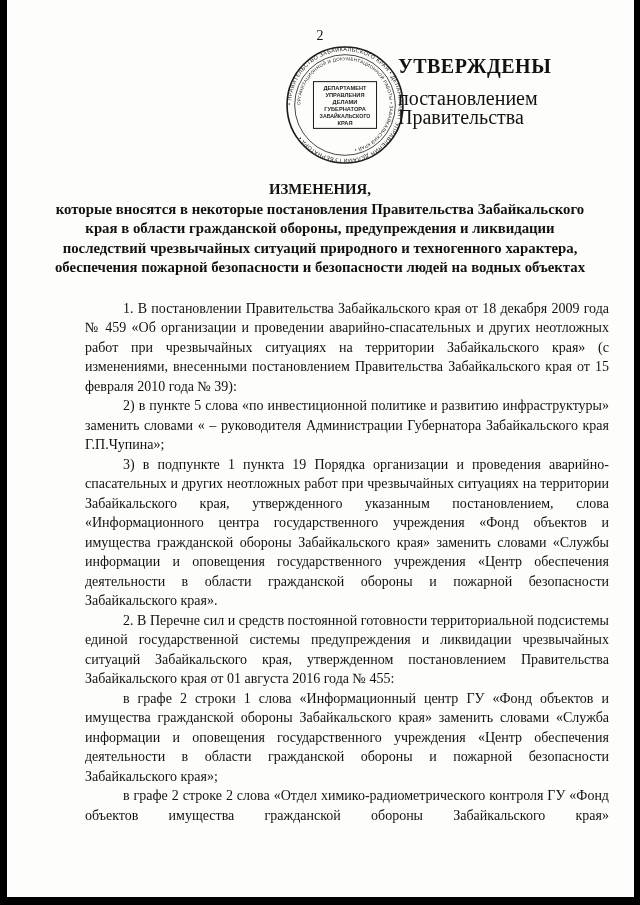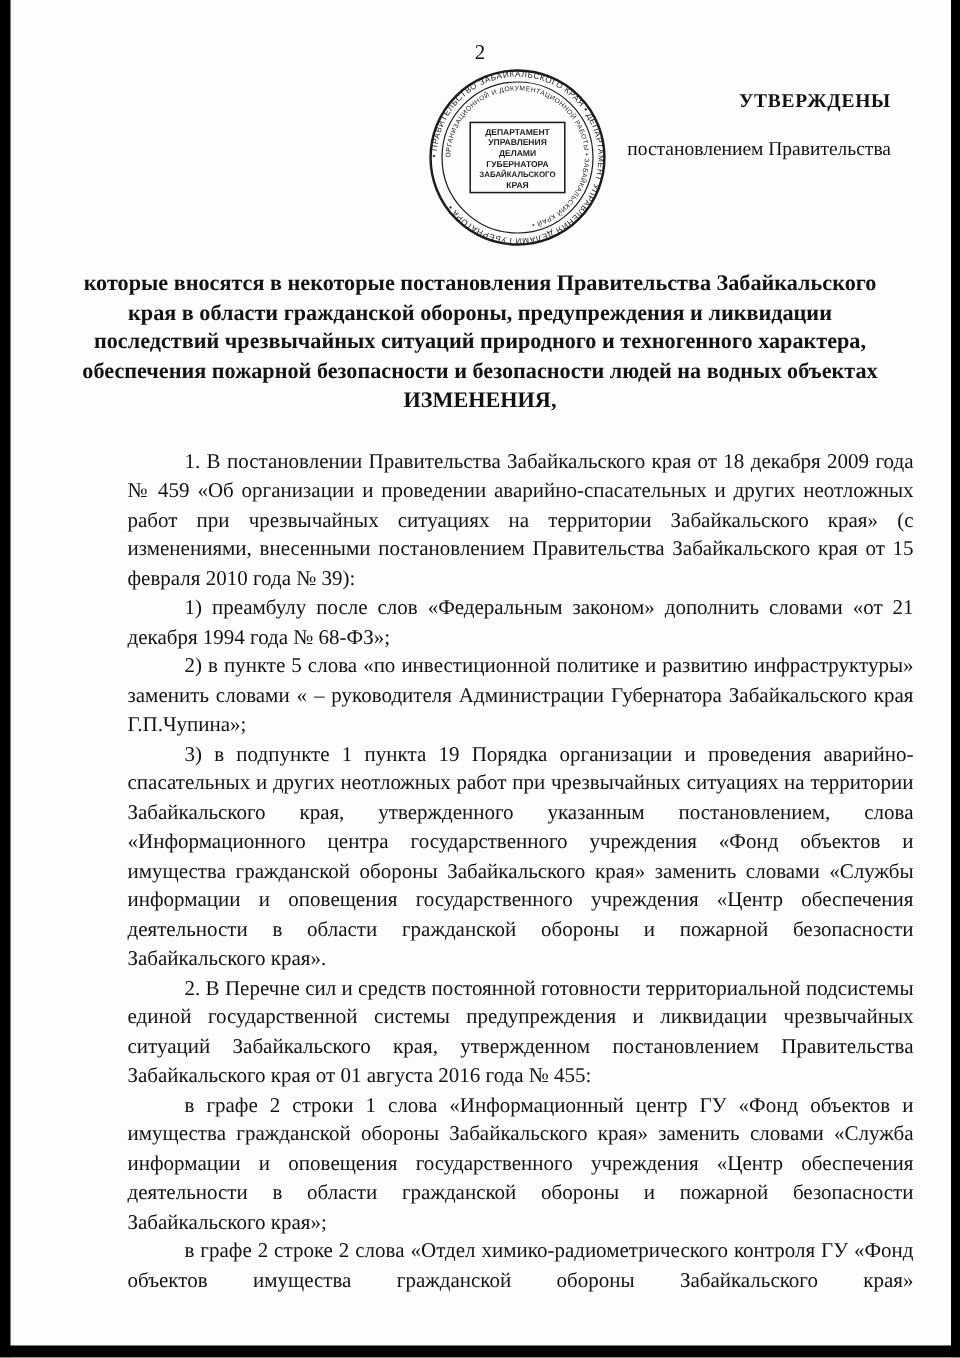--- a/index.html
+++ b/index.html
@@ -17,22 +17,22 @@
   .edge-left { left:0; top:0; width:7px; height:100%; }
   .edge-right { right:0; top:0; width:6px; height:100%; }
   .edge-bottom { left:0; bottom:0; width:100%; height:8px; }
 
   .header { position:relative; height:178px; }
   .page-num {
     position:absolute; top:28px; left:0; right:0;
     text-align:center; font-size:14px;
   }
   .approval {
-    position:absolute; top:57px; left:380px; width:214px;
-    text-align:right; font-size:13px; line-height:19px;
+    position:absolute; top:57px; left:398px; width:214px;
+    text-align:left; font-size:20px; line-height:19px;
   }
   .approval-title { font-weight:bold; margin-bottom:13px; letter-spacing:0.5px; }
 
   .seal {
     position:absolute; top:44px; left:284px; width:122px; height:122px;
   }
   .seal svg { width:100%; height:100%; }
   .seal text { fill:#1c1c1c; font-family:"Liberation Sans","DejaVu Sans",sans-serif; }
 
   .doc-title {
@@ -86,27 +86,26 @@
         <text x="60" y="59" text-anchor="middle" font-size="5.6" font-weight="bold">ДЕЛАМИ</text>
         <text x="60" y="66" text-anchor="middle" font-size="5.6" font-weight="bold">ГУБЕРНАТОРА</text>
         <text x="60" y="73" text-anchor="middle" font-size="5.2" font-weight="bold">ЗАБАЙКАЛЬСКОГО</text>
         <text x="60" y="80" text-anchor="middle" font-size="5.6" font-weight="bold">КРАЯ</text>
       </svg>
     </div>
 
   </div>
 
   <div class="doc-title">
+    <div>ИЗМЕНЕНИЯ,</div>
     <div>которые вносятся в некоторые постановления Правительства Забайкальского края в области гражданской обороны, предупреждения и ликвидации последствий чрезвычайных ситуаций природного и техногенного характера, обеспечения пожарной безопасности и безопасности людей на водных объектах</div>
-    <div>ИЗМЕНЕНИЯ,</div>
   </div>
 
   <div class="body-text">
     <p>1. В постановлении Правительства Забайкальского края от 18 декабря 2009 года № 459 «Об организации и проведении аварийно-спасательных и других неотложных работ при чрезвычайных ситуациях на территории Забайкальского края» (с изменениями, внесенными постановлением Правительства Забайкальского края от 15 февраля 2010 года № 39):</p>
-    <p>1) преамбулу после слов «Федеральным законом» дополнить словами «от 21 декабря 1994 года № 68-ФЗ»;</p>
     <p>2) в пункте 5 слова «по инвестиционной политике и развитию инфраструктуры» заменить словами « – руководителя Администрации Губернатора Забайкальского края Г.П.Чупина»;</p>
     <p>3) в подпункте 1 пункта 19 Порядка организации и проведения аварийно-спасательных и других неотложных работ при чрезвычайных ситуациях на территории Забайкальского края, утвержденного указанным постановлением, слова «Информационного центра государственного учреждения «Фонд объектов и имущества гражданской обороны Забайкальского края» заменить словами «Службы информации и оповещения государственного учреждения «Центр обеспечения деятельности в области гражданской обороны и пожарной безопасности Забайкальского края».</p>
     <p>2. В Перечне сил и средств постоянной готовности территориальной подсистемы единой государственной системы предупреждения и ликвидации чрезвычайных ситуаций Забайкальского края, утвержденном постановлением Правительства Забайкальского края от 01 августа 2016 года № 455:</p>
     <p>в графе 2 строки 1 слова «Информационный центр ГУ «Фонд объектов и имущества гражданской обороны Забайкальского края» заменить словами «Служба информации и оповещения государственного учреждения «Центр обеспечения деятельности в области гражданской обороны и пожарной безопасности Забайкальского края»;</p>
     <p class="cont">в графе 2 строке 2 слова «Отдел химико-радиометрического контроля ГУ «Фонд объектов имущества гражданской обороны Забайкальского края»</p>
   </div>
 
 </div>
 
 </body></html>

